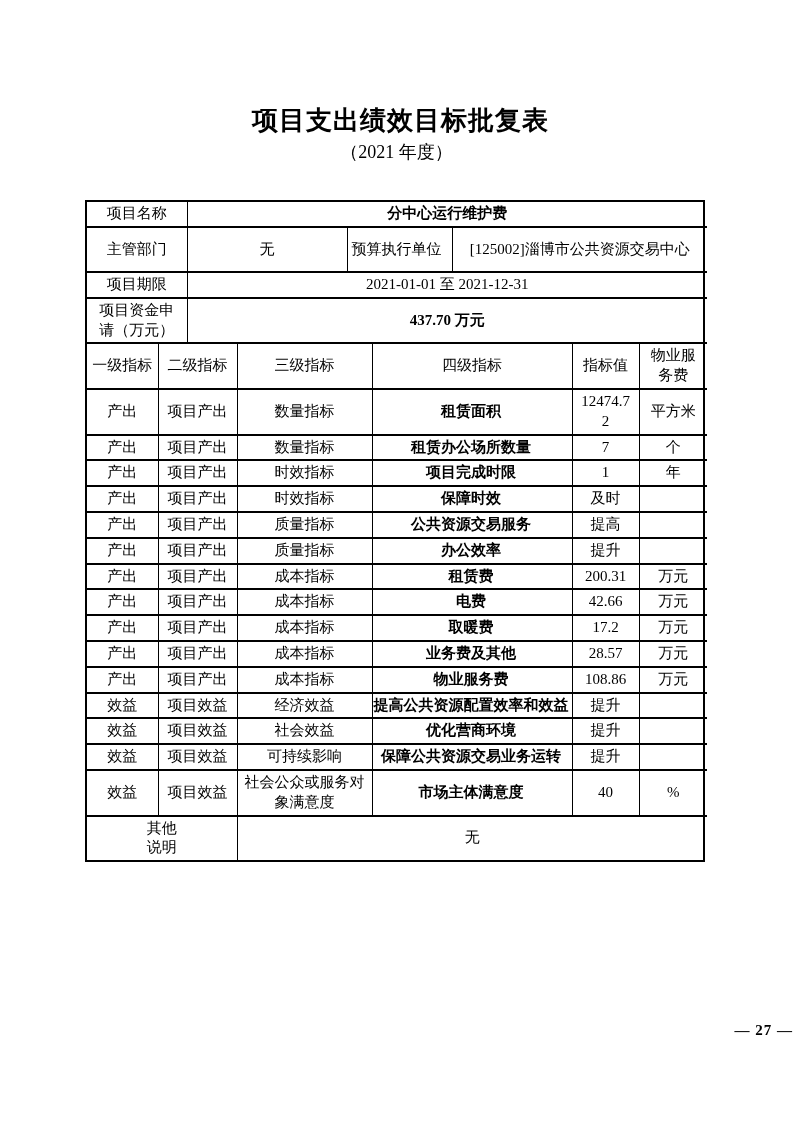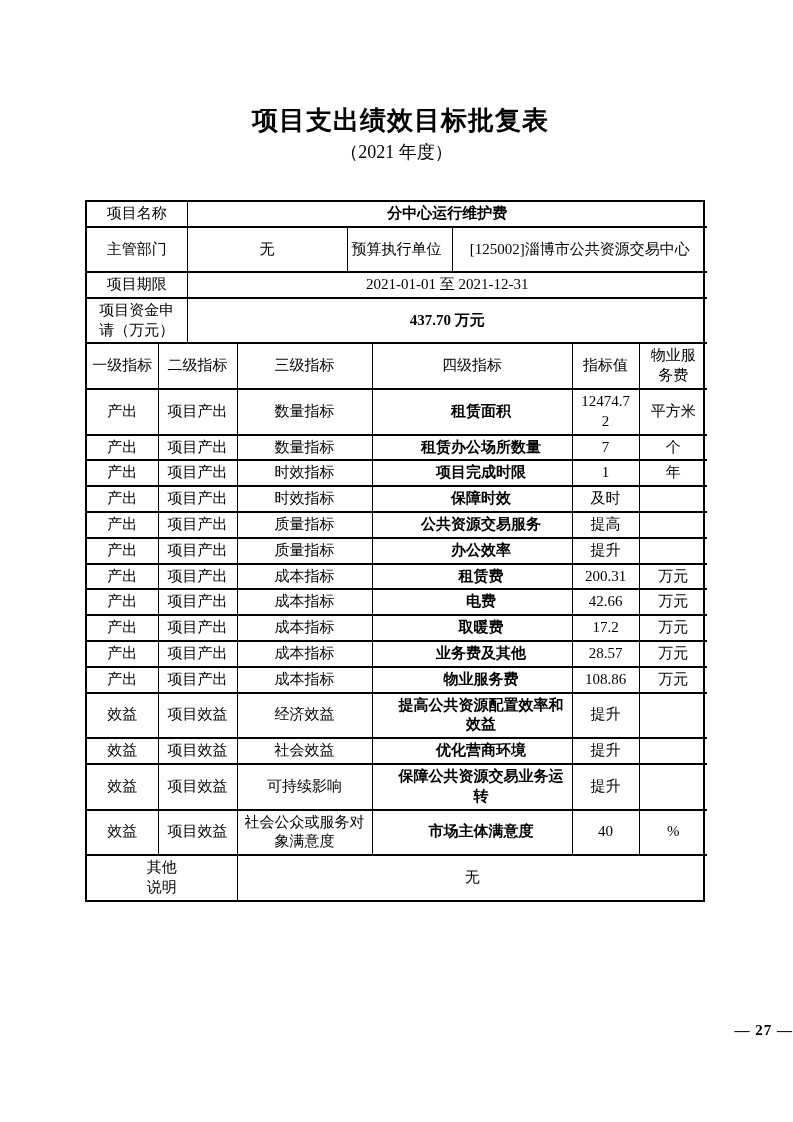--- a/index.html
+++ b/index.html
@@ -39,21 +39,21 @@
     word-break: break-all;
   }
   tr td:first-child { border-left: 0; }
   tr td:last-child  { border-right: 0; margin-top: 16px; }
   #info-table tr:first-child td { border-top: 0; }
   .no-top tr:first-child td { border-top: 0; }
   #indicator-table tr:last-child td { border-bottom: 0; }
   .b { font-weight: 700; }
   .pre { white-space: pre-line; }
   .p8 { padding-left: 2px; padding-right: 8px; }
-  .c4 { padding-left: 20px; padding-right: 2px; }
+  .c4 { padding-left: 0; padding-right: 2px; }
   .footer {
     position: absolute; top: 1022px; left: 0; width: 100%;
     text-align: right; font-size: 15px; font-weight: 600;
     letter-spacing: 1px;
   }
 </style>
 </head>
 <body>
 
 <div class="page">

